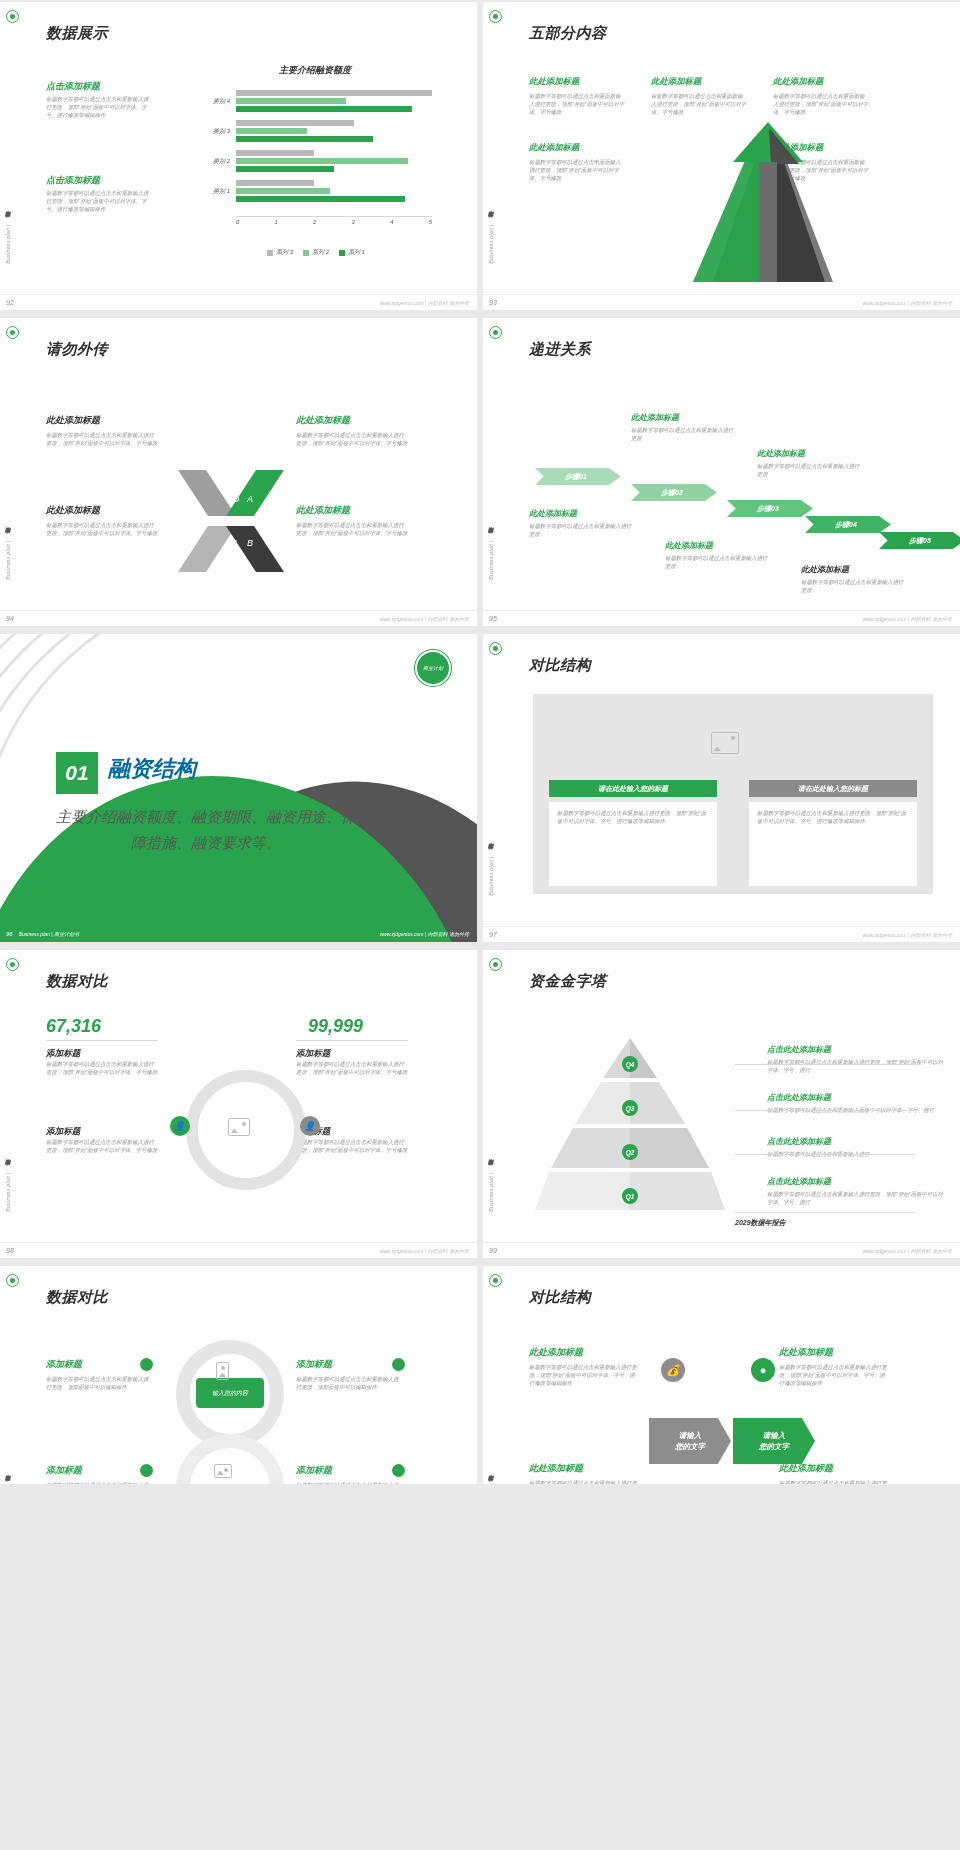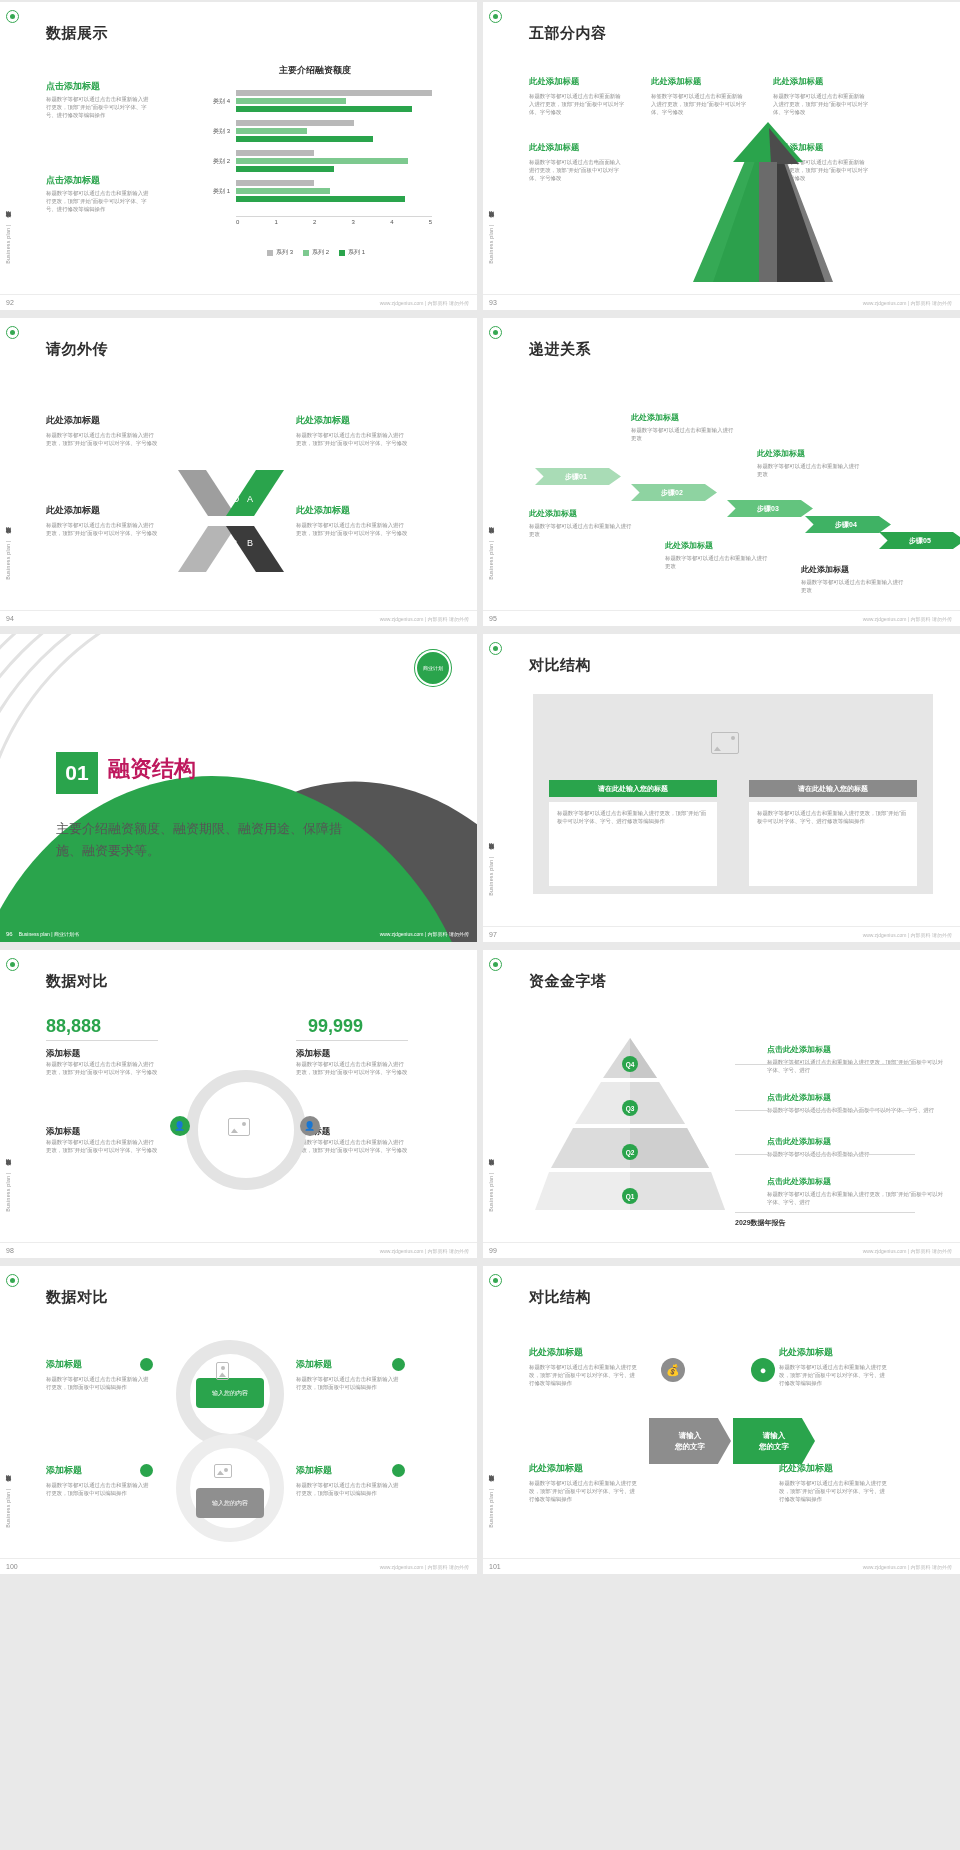--- a/index.html
+++ b/index.html
@@ -2,24 +2,25 @@
 <html><head>
 <meta charset="utf-8">
 <style>
   * { box-sizing: border-box; }
   html, body {
     margin: 0; padding: 0;
     background: #e9e9e9;
     font-family: "Liberation Sans", sans-serif;
   }
   #page {
-    width: 960px; height: 1850px;
+    width: 960px; height: 1484px;
     position: relative;
     background: #e9e9e9;
     overflow: hidden;
+    font-style: italic;
   }
   .grid {
     display: grid;
     grid-template-columns: 1fr 1fr;
     grid-auto-rows: 308px;
     gap: 8px 6px;
     padding: 2px 0 0 0;
   }
   .slide {
     position: relative;
@@ -137,22 +138,22 @@
   .cover .badge {
     position:absolute; right:26px; top:16px; width:36px; height:36px; border-radius:50%;
     background:#2aa44c; color:#fff; font-size:5px; display:flex; align-items:center;
     justify-content:center; text-align:center; line-height:1.2; border:2px solid #fff;
     box-shadow:0 0 0 1px #2aa44c;
   }
   .cover .numbox {
     position:absolute; left:56px; top:118px; width:42px; height:42px; background:#2aa44c;
     color:#fff; font-size:21px; font-weight:700; display:flex; align-items:center; justify-content:center;
   }
-  .cover .sectitle { position:absolute; left:108px; top:120px; font-size:22px; font-weight:700; color:#be185d; }
-  .cover .secdesc { position:absolute; left:56px; top:184px; width:300px; font-size:13px; color:#555; line-height:1.7; }
+  .cover .sectitle { position:absolute; left:108px; top:120px; font-size:22px; font-weight:700; color:#0369a1; }
+  .cover .secdesc { position:absolute; left:56px; top:170px; width:300px; font-size:15px; color:#555; line-height:1.7;text-align:center; }
   .cover .cfooter { position:absolute; left:0; right:0; bottom:0; height:16px; display:flex; align-items:center;
                     justify-content:space-between; padding:0 8px 0 6px; font-size:5px; color:#e8f5e9; }
 
   
   .panel { position:absolute; background:#e6e6e6; }
   .cap-btn { position:absolute; height:17px; display:flex; align-items:center; justify-content:center;
              color:#fff; font-size:7px; font-weight:700; }
   .txtbox { position:absolute; background:#fff; padding:7px 8px; }
 
   
@@ -454,21 +455,21 @@
     </div>
   </div>
 
   <div class="slide">
     <div class="rail">
       <div class="logo"></div>
       <div class="vtext"><span>Business plan | </span><b>商业计划书</b></div>
     </div>
     <div class="title">数据对比</div>
 
-    <div class="bignum" style="left:46px; top:66px">88,888</div>
+    <div class="bignum" style="left:46px; top:66px">67,316</div>
     <div class="rule" style="left:46px; top:90px; width:112px;"></div>
     <div style="position:absolute;left:46px;top:98px;width:112px">
       <div class="h-sm" style="color:#333">添加标题</div>
       <div class="body-txt">标题数字等都可以通过点击击和重新输入进行更改，顶部“开始”面板中可以对字体、字号修改</div>
     </div>
     <div style="position:absolute;left:46px;top:176px;width:112px">
       <div class="h-sm" style="color:#333">添加标题</div>
       <div class="body-txt">标题数字等都可以通过点击击和重新输入进行更改，顶部“开始”面板中可以对字体、字号修改</div>
     </div>
 

